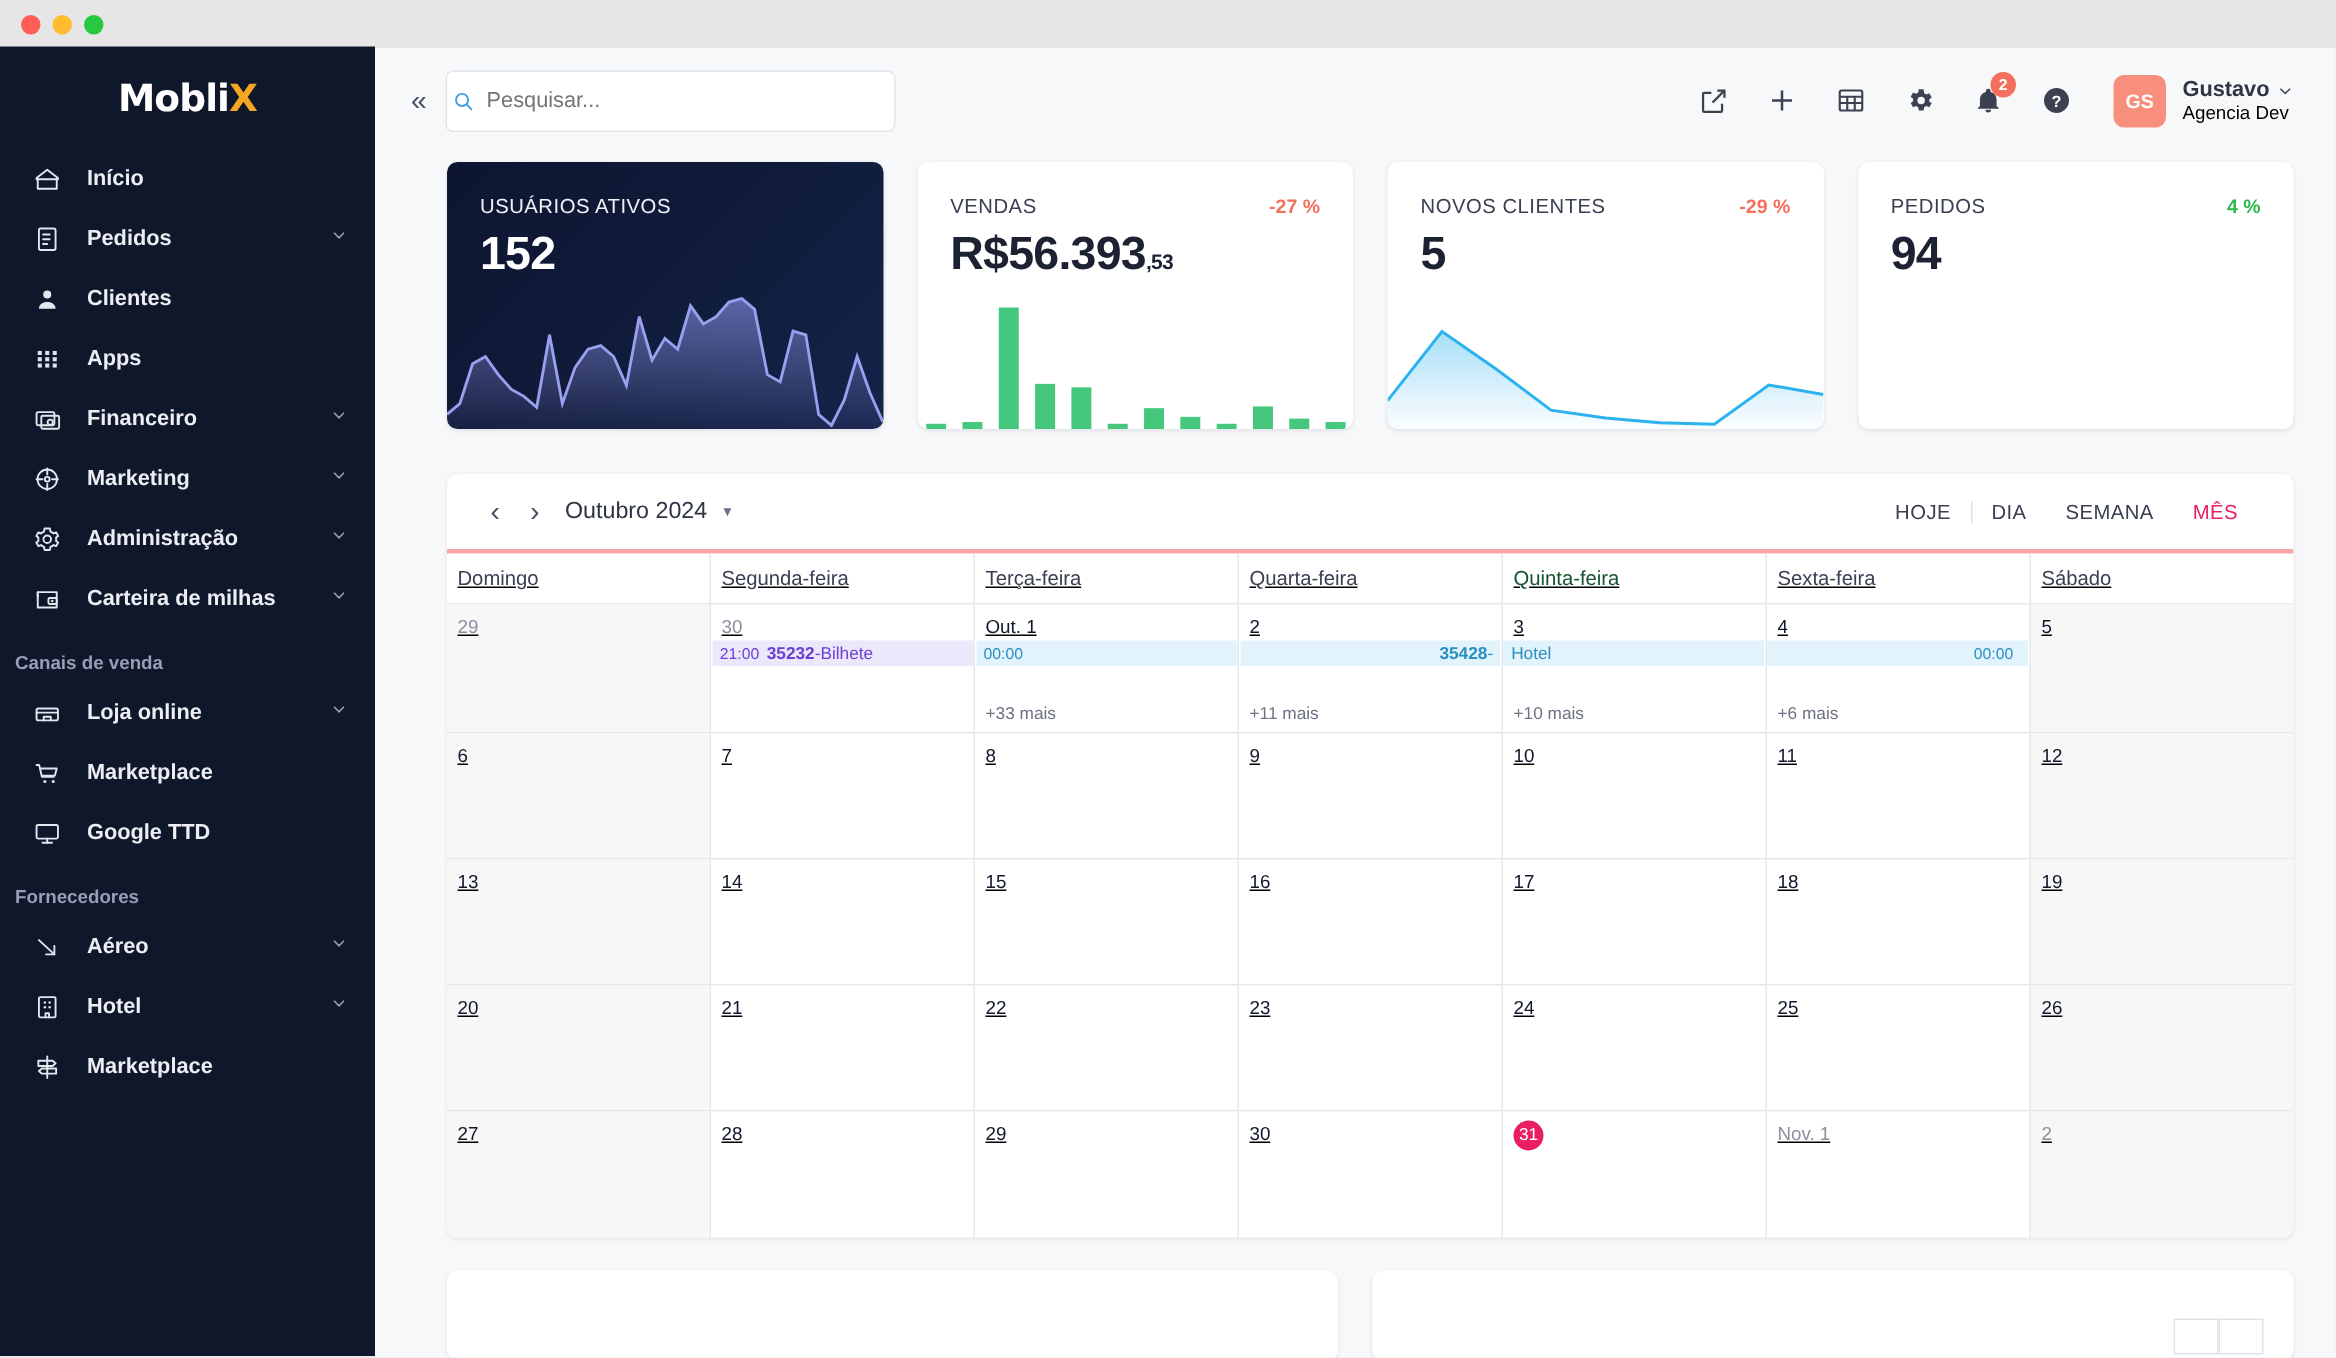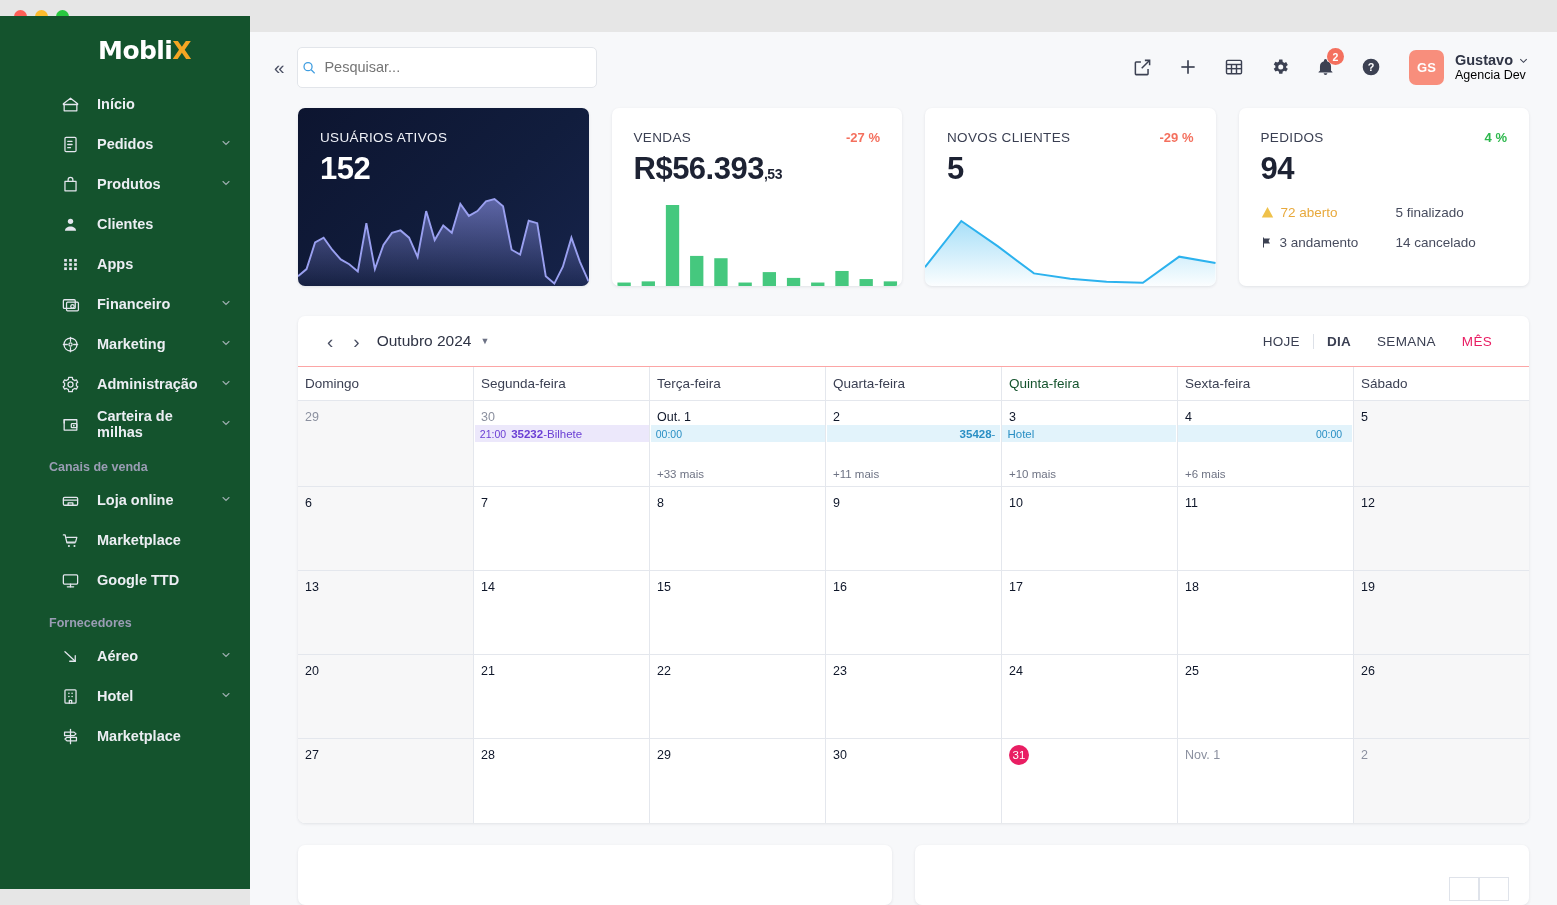--- a/index.html
+++ b/index.html
@@ -14,22 +14,22 @@
     position: absolute; top: 0; left: 0; width: 1557px; height: 32px;
     background: #e6e6e6; display: flex; align-items: center; padding-left: 14px; gap: 8px;
   }
   .dot { width: 13px; height: 13px; border-radius: 50%; }
   .dot-red { background: #ff5f57; }
   .dot-yellow { background: #febc2e; }
   .dot-green { background: #28c840; }
 
   
   .sidebar {
-    position: absolute; top: 16px; left: 0; width: 250px; height: 873px;
-    background: #14532d; color: #fff; overflow: hidden; padding-left: 39px;
+    position: absolute; top: 31px; left: 0; width: 250px; height: 873px;
+    background: #0f172a; color: #fff; overflow: hidden;
   }
   .logo-wrap { height: 68px; display: flex; align-items: center; justify-content: center; }
   .logo {
     font-size: 25px; font-weight: bold; letter-spacing: -0.6px; color: #ffffff;
     font-family: "DejaVu Sans", sans-serif;
   }
   .logo .x { color: #f5a623; }
 
   .nav-item {
     display: flex; align-items: center; height: 40px; padding: 0 18px 0 22px;
@@ -102,24 +102,24 @@
     margin: 30px 28px 0 48px; background: #fff; border-radius: 7px;
     box-shadow: 0 1px 3px rgba(30,40,60,.10); overflow: hidden;
   }
   .cal-toolbar { height: 50px; display: flex; align-items: center; padding: 0 24px; }
   .cal-nav { display: flex; align-items: center; gap: 10px; color: #4a4f63; }
   .cal-arrow { font-size: 19px; cursor: pointer; padding: 0 5px; line-height: 1; }
   .cal-month { font-size: 15.5px; color: #2f3445; margin-left: 12px; display: flex; align-items: center; gap: 9px; cursor: pointer; }
   .cal-caret { font-size: 9px; color: #6c7285; }
   .cal-views { margin-left: auto; display: flex; align-items: center; gap: 0; }
   .cal-view { font-size: 13.5px; color: #3a3f52; padding: 0 13px; cursor: pointer; letter-spacing: .3px; }
-  .cal-view.sep { border-left: 1px solid #dde1e8; font-weight: bold; }
+  .cal-view.sep { border-left: 1px solid #dde1e8; }
   .cal-view.active { color: #e91e63; }
 
-  .cal-grid { border-top: 1px solid #fca5a5; }
+  .cal-grid { border-top: 3px solid #fca5a5; text-decoration: underline; }
   .cal-headrow { display: flex; border-bottom: 1px solid #e4e7ed; }
   .cal-headcell {
     flex: 1 1 0; padding: 9px 0 9px 7px; font-size: 13.5px; color: #3a3f52;
     border-left: 1px solid #e4e7ed;
   }
   .cal-headcell:first-child { border-left: none; }
   .cal-headcell.hl { color: #14532d; }
 
   .cal-week { display: flex; border-bottom: 1px solid #e4e7ed; position: relative; min-height: 84px; }
   .cal-week:last-child { border-bottom: none; }
@@ -185,32 +185,20 @@
       <div class="nav-item">
         <span class="nav-ico">
           <svg width="19" height="19" viewBox="0 0 24 24" xmlns="http://www.w3.org/2000/svg">
             <rect x="5" y="3" width="14" height="18" rx="1.5" fill="none" stroke="#e4e6ee" stroke-width="1.6" stroke-linecap="round" stroke-linejoin="round"></rect>
             <line x1="8.5" y1="8" x2="14" y2="8" fill="none" stroke="#e4e6ee" stroke-width="1.6" stroke-linecap="round" stroke-linejoin="round"></line>
             <line x1="8.5" y1="12" x2="14" y2="12" fill="none" stroke="#e4e6ee" stroke-width="1.6" stroke-linecap="round" stroke-linejoin="round"></line>
             <line x1="8.5" y1="16" x2="12" y2="16" fill="none" stroke="#e4e6ee" stroke-width="1.6" stroke-linecap="round" stroke-linejoin="round"></line>
           </svg>
         </span>
         <span class="nav-label">Pedidos</span>
-        <span class="nav-chev"><svg width="12" height="12" viewBox="0 0 24 24" fill="none" stroke="#c9ccd9" stroke-width="2.2" stroke-linecap="round">
-            <polyline points="6 9 12 15 18 9"></polyline>
-          </svg></span>
-      </div>
-      <div class="nav-item">
-        <span class="nav-ico">
-          <svg width="19" height="19" viewBox="0 0 24 24" xmlns="http://www.w3.org/2000/svg">
-            <path d="M5 8h14v12H5z" fill="none" stroke="#e4e6ee" stroke-width="1.6" stroke-linecap="round" stroke-linejoin="round"></path>
-            <path d="M9 8V6a3 3 0 0 1 6 0v2" fill="none" stroke="#e4e6ee" stroke-width="1.6" stroke-linecap="round" stroke-linejoin="round"></path>
-          </svg>
-        </span>
-        <span class="nav-label">Produtos</span>
         <span class="nav-chev"><svg width="12" height="12" viewBox="0 0 24 24" fill="none" stroke="#c9ccd9" stroke-width="2.2" stroke-linecap="round">
             <polyline points="6 9 12 15 18 9"></polyline>
           </svg></span>
       </div>
       <div class="nav-item">
         <span class="nav-ico">
           <svg width="19" height="19" viewBox="0 0 24 24" xmlns="http://www.w3.org/2000/svg">
             <circle cx="12" cy="8" r="3.4" fill="#e4e6ee"></circle>
             <path d="M5 20c0-3.6 3.1-5.6 7-5.6s7 2 7 5.6z" fill="#e4e6ee"></path>
           </svg>
@@ -502,40 +490,20 @@
         </svg>
       </div>
     </div>
 
     <div class="kpi">
       <div class="kpi-head">
         <div class="kpi-title">PEDIDOS</div>
         <div class="kpi-delta pos">4 %</div>
       </div>
       <div class="kpi-value">94</div>
-      <div class="pedidos-stats">
-        <div class="pstat warn">
-          <svg width="13" height="13" viewBox="0 0 24 24" fill="#efc14a">
-              <path d="M12 2 1.5 21h21z"></path>
-            </svg>
-          <span>72 aberto</span>
-        </div>
-        <div class="pstat">
-          <span>5 finalizado</span>
-        </div>
-        <div class="pstat">
-          <svg width="12" height="13" viewBox="0 0 24 24" fill="#3c4152">
-              <path d="M4 2v20h2v-8h12l-3-5 3-5H6V2z"></path>
-            </svg>
-          <span>3 andamento</span>
-        </div>
-        <div class="pstat">
-          <span>14 cancelado</span>
-        </div>
-      </div>
     </div>
   </div>
 
   <section class="cal-card">
     <div class="cal-toolbar">
       <div class="cal-nav">
         <div class="cal-arrow">‹</div>
         <div class="cal-arrow">›</div>
       </div>
       <div class="cal-month">

